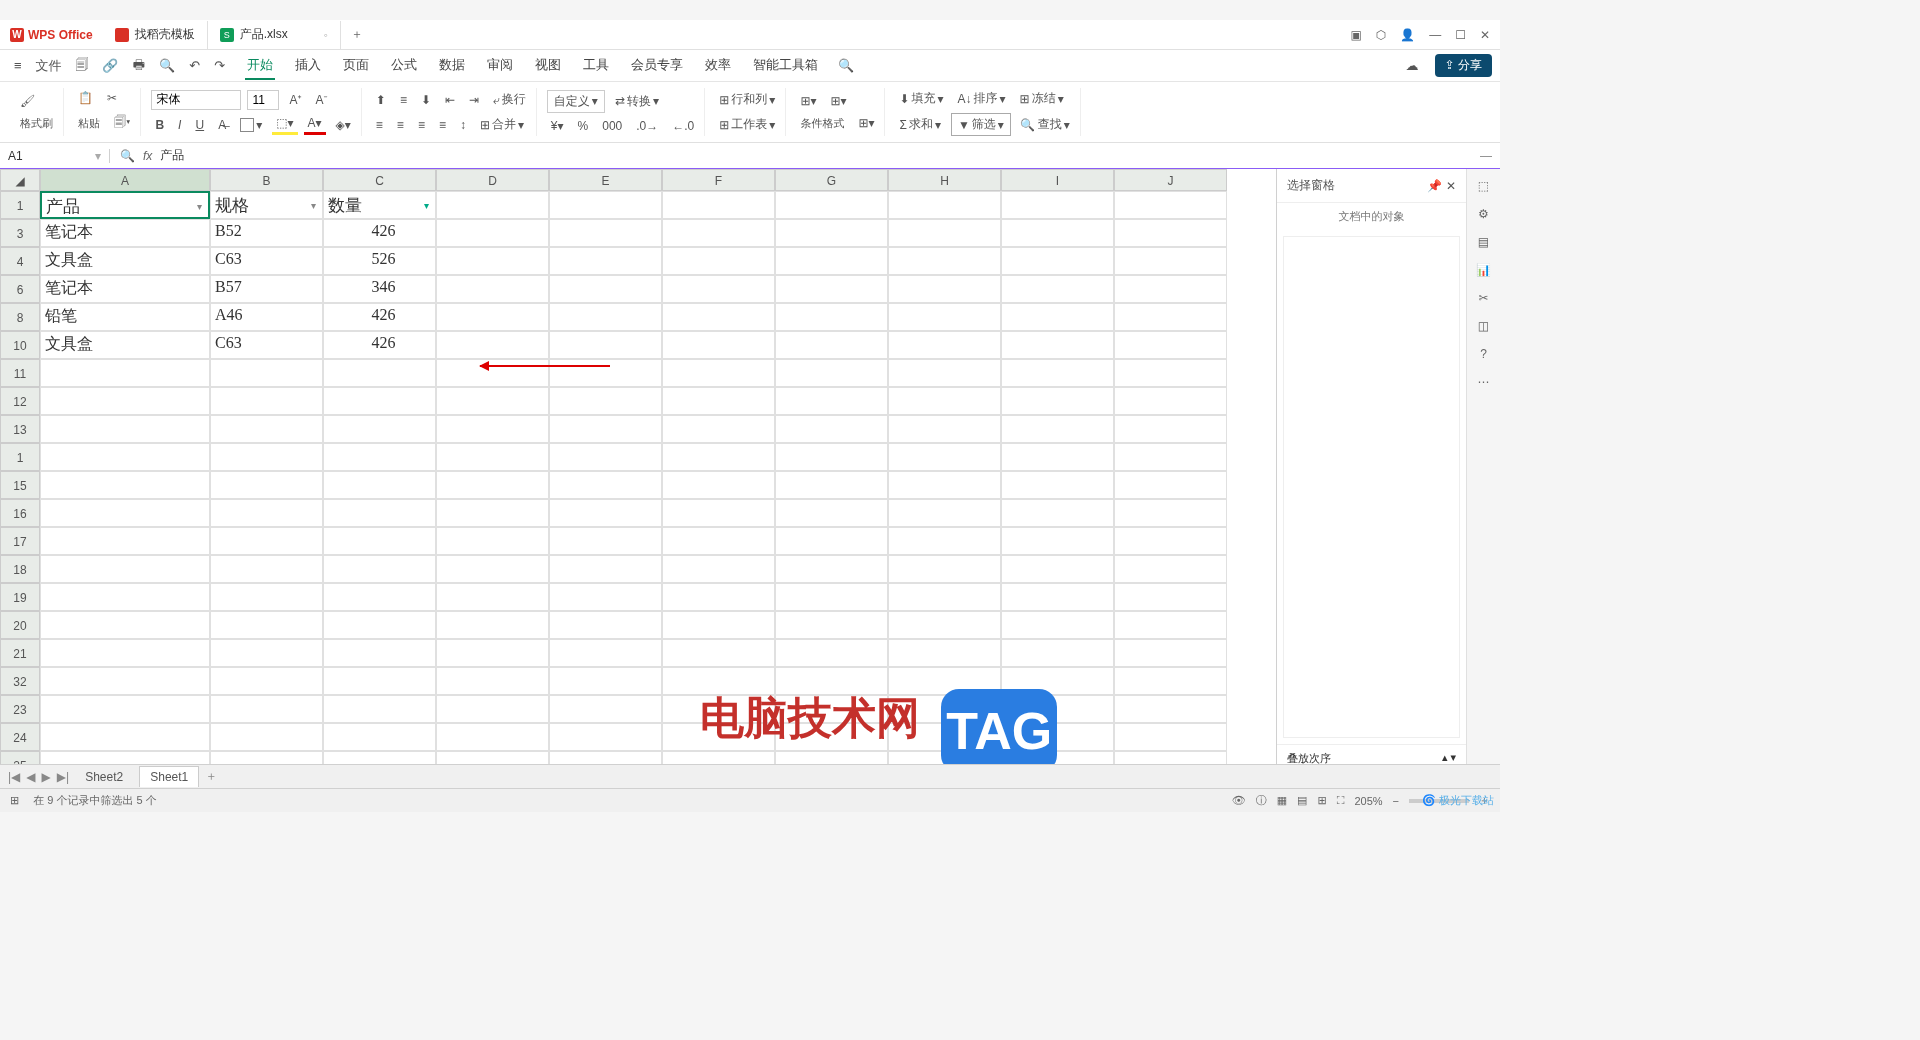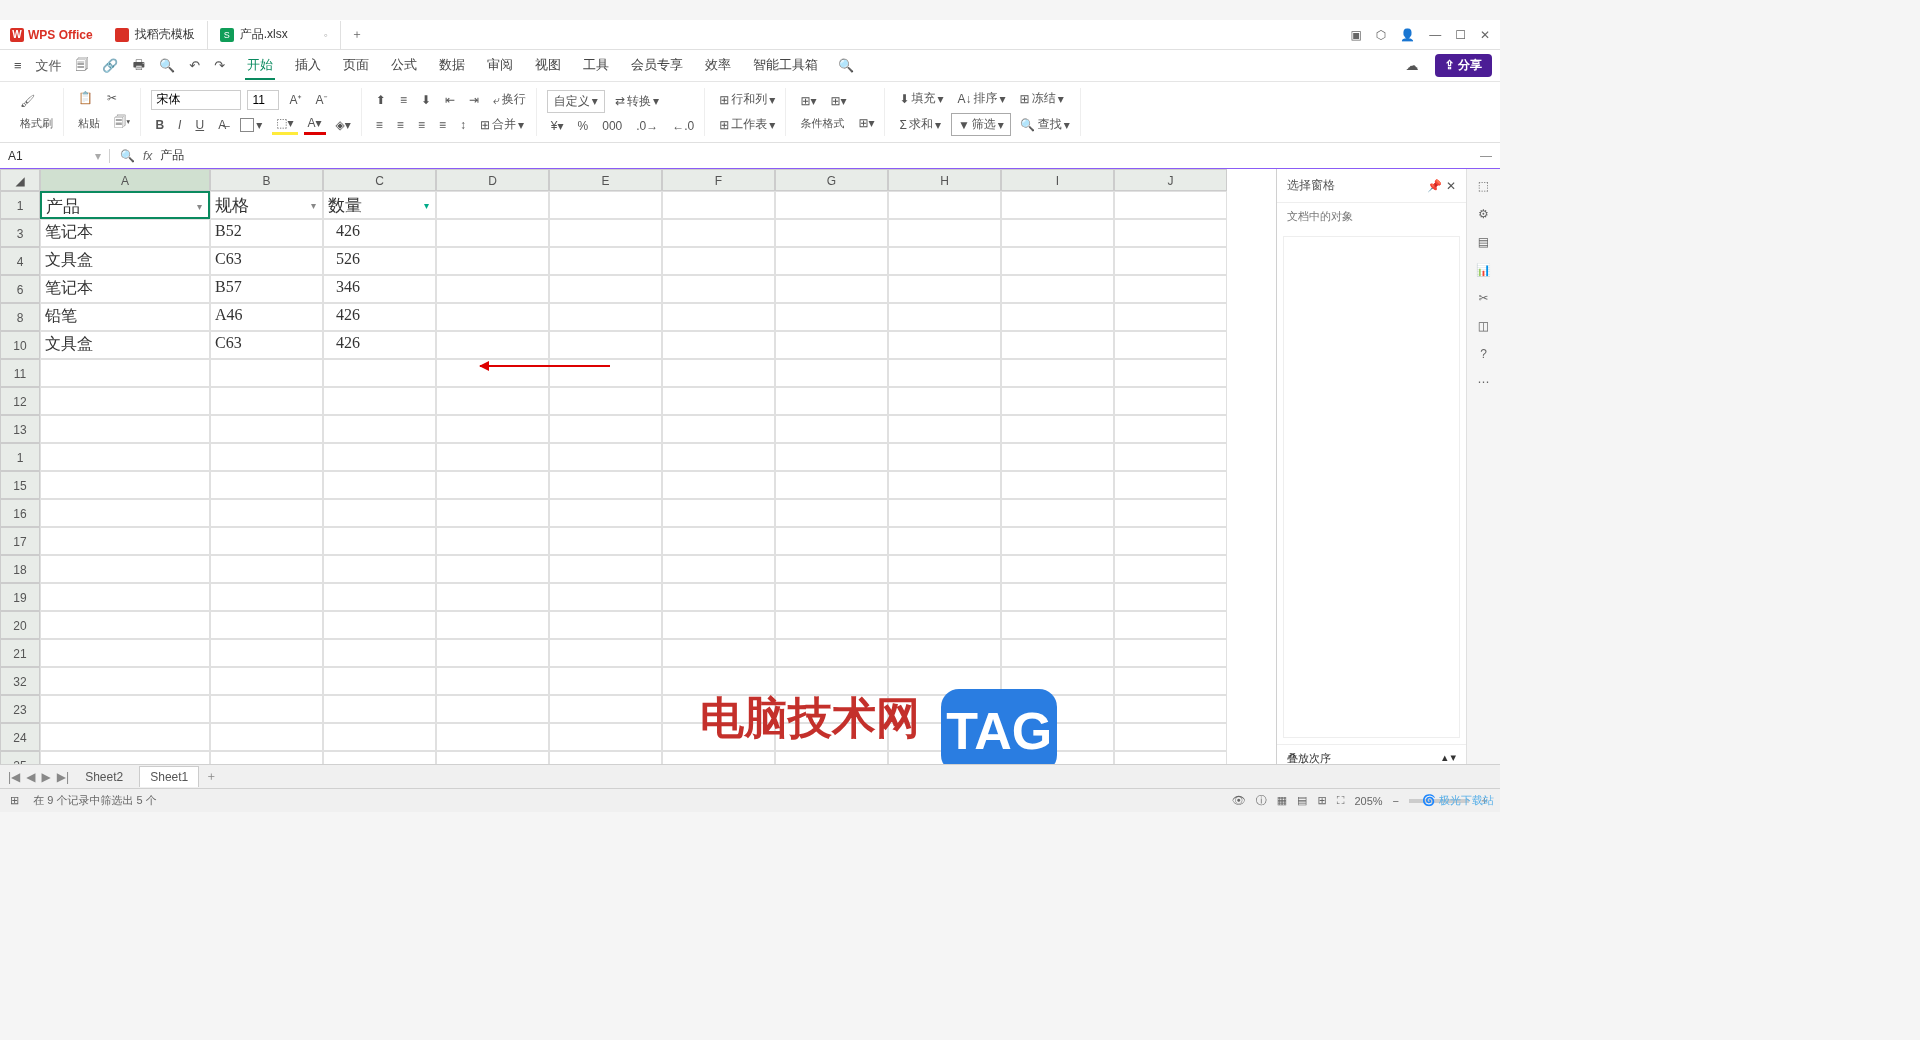--- a/index.html
+++ b/index.html
@@ -18,21 +18,21 @@
 .titlebar-right { margin-left: auto; display: flex; gap: 14px; padding-right: 10px; color: #666; }
 .win-btn { cursor: pointer; }
 
 
 .menubar { height: 32px; background: #fff; display: flex; align-items: center; padding: 0 8px; gap: 2px; border-bottom: 1px solid #e5e5e5; }
 .menu-icon-btn { padding: 4px 6px; cursor: pointer; color: #555; font-size: 13px; }
 .menu-tabs { display: flex; gap: 18px; margin-left: 12px; }
 .menu-tab { cursor: pointer; padding: 4px 2px; color: #444; font-size: 13px; }
 .menu-tab.active { color: #0a8a5f; border-bottom: 2px solid #0a8a5f; }
 .menubar-right { margin-left: auto; display: flex; gap: 10px; align-items: center; }
-.share-btn { background: #4c1d95; color: #fff; padding: 3px 10px; border-radius: 4px; cursor: pointer; font-size: 12px; font-weight: bold; }
+.share-btn { background: #0c4a6e; color: #fff; padding: 3px 10px; border-radius: 4px; cursor: pointer; font-size: 12px; }
 
 
 .ribbon { background: #fff; padding: 6px 10px; display: flex; gap: 4px; border-bottom: 1px solid #e0e0e0; }
 .ribbon-group { display: flex; flex-direction: column; gap: 4px; padding: 0 6px; border-right: 1px solid #eee; justify-content: center; }
 .ribbon-row { display: flex; gap: 6px; align-items: center; }
 .ribbon-btn { padding: 2px 4px; cursor: pointer; color: #555; font-size: 12px; display: flex; align-items: center; gap: 2px; }
 .ribbon-btn.label { font-size: 11px; }
 .font-select { border: 1px solid #ccc; padding: 2px 4px; width: 90px; font-size: 12px; }
 .size-select { border: 1px solid #ccc; padding: 2px 4px; width: 32px; font-size: 12px; }
 .icon-sq { width: 14px; height: 14px; border: 1px solid #888; display: inline-block; }
@@ -49,39 +49,39 @@
 .right-panel { width: 190px; background: #fff; border-left: 1px solid #d0d0d0; display: flex; flex-direction: column; }
 .side-icons { width: 34px; background: #f5f5f5; border-left: 1px solid #e0e0e0; display: flex; flex-direction: column; gap: 14px; padding-top: 10px; align-items: center; }
 .side-icons span { cursor: pointer; color: #666; }
 
 
 .grid { display: grid; grid-template-columns: 40px 170px 113px 113px repeat(7, 113px); }
 .col-header, .row-header, .corner { background: #e8ece8; border: 1px solid #ccc; text-align: center; font-size: 12px; color: #555; height: 22px; line-height: 22px; }
 .col-header.sel { background: #d0e0d0; }
 .corner { background: #e8ece8; }
 .cell { border: 1px solid #e0e0e0; height: 28px; padding: 2px 4px; font-size: 16px; font-family: "SimSun", serif; overflow: hidden; white-space: nowrap; }
-.cell.num { text-align: left; padding-left: 12px; }
+.cell.num { text-align: center; padding-left: 12px; }
 .cell.header-row { font-size: 17px; }
 .cell.selected { border: 2px solid #0a8a5f; }
 .row-header { height: 28px; line-height: 28px; }
 .filter-dd { float: right; font-size: 10px; color: #888; margin-top: 6px; margin-right: 2px; }
 
 
 .arrow { position: absolute; left: 480px; top: 196px; width: 130px; height: 2px; background: #d00; }
 .arrow::before { content: ""; position: absolute; left: -6px; top: -4px; border: 5px solid transparent; border-right: 10px solid #d00; }
 
 
 .watermark { position: absolute; left: 700px; top: 520px; pointer-events: none; }
 .watermark .txt1 { color: #c4302b; font-size: 44px; font-weight: bold; font-family: Liberation Sans, sans-serif; }
 .watermark .txt2 { color: #2a7de1; font-size: 28px; font-weight: bold; }
 .watermark .tag { display: inline-block; background: #2a7de1; color: #fff; font-size: 52px; font-weight: bold; padding: 12px 5px; border-radius: 18px; margin-left: 18px; vertical-align: top; }
 
 
 .panel-header { padding: 8px 10px; border-bottom: 1px solid #eee; display: flex; justify-content: space-between; align-items: center; font-size: 12px; color: #555; }
-.panel-sub { padding: 6px 10px; font-size: 11px; color: #777; }
+.panel-sub { padding: 6px 10px; font-size: 11px; color: #777; text-align: center; }
 .panel-body { flex: 1; margin: 6px; border: 1px solid #eee; background: #fff; }
 .panel-footer { padding: 6px 10px; display: flex; justify-content: space-between; border-top: 1px solid #eee; font-size: 11px; }
 .panel-btns { padding: 6px; display: flex; gap: 4px; }
 .panel-btns button { flex: 1; padding: 4px; font-size: 11px; border: 1px solid #ccc; background: #f5f5f5; cursor: pointer; }
 
 
 .sheet-tabs { height: 24px; background: #f0f0f0; display: flex; align-items: center; border-top: 1px solid #d0d0d0; padding: 0 8px; gap: 6px; font-size: 12px; position: absolute; bottom: 24px; left: 0; right: 0; }
 .sheet-tab { padding: 3px 10px; cursor: pointer; color: #555; }
 .sheet-tab.active { background: #fff; border: 1px solid #ccc; border-bottom: none; }
 .sheet-nav { color: #888; cursor: pointer; }

